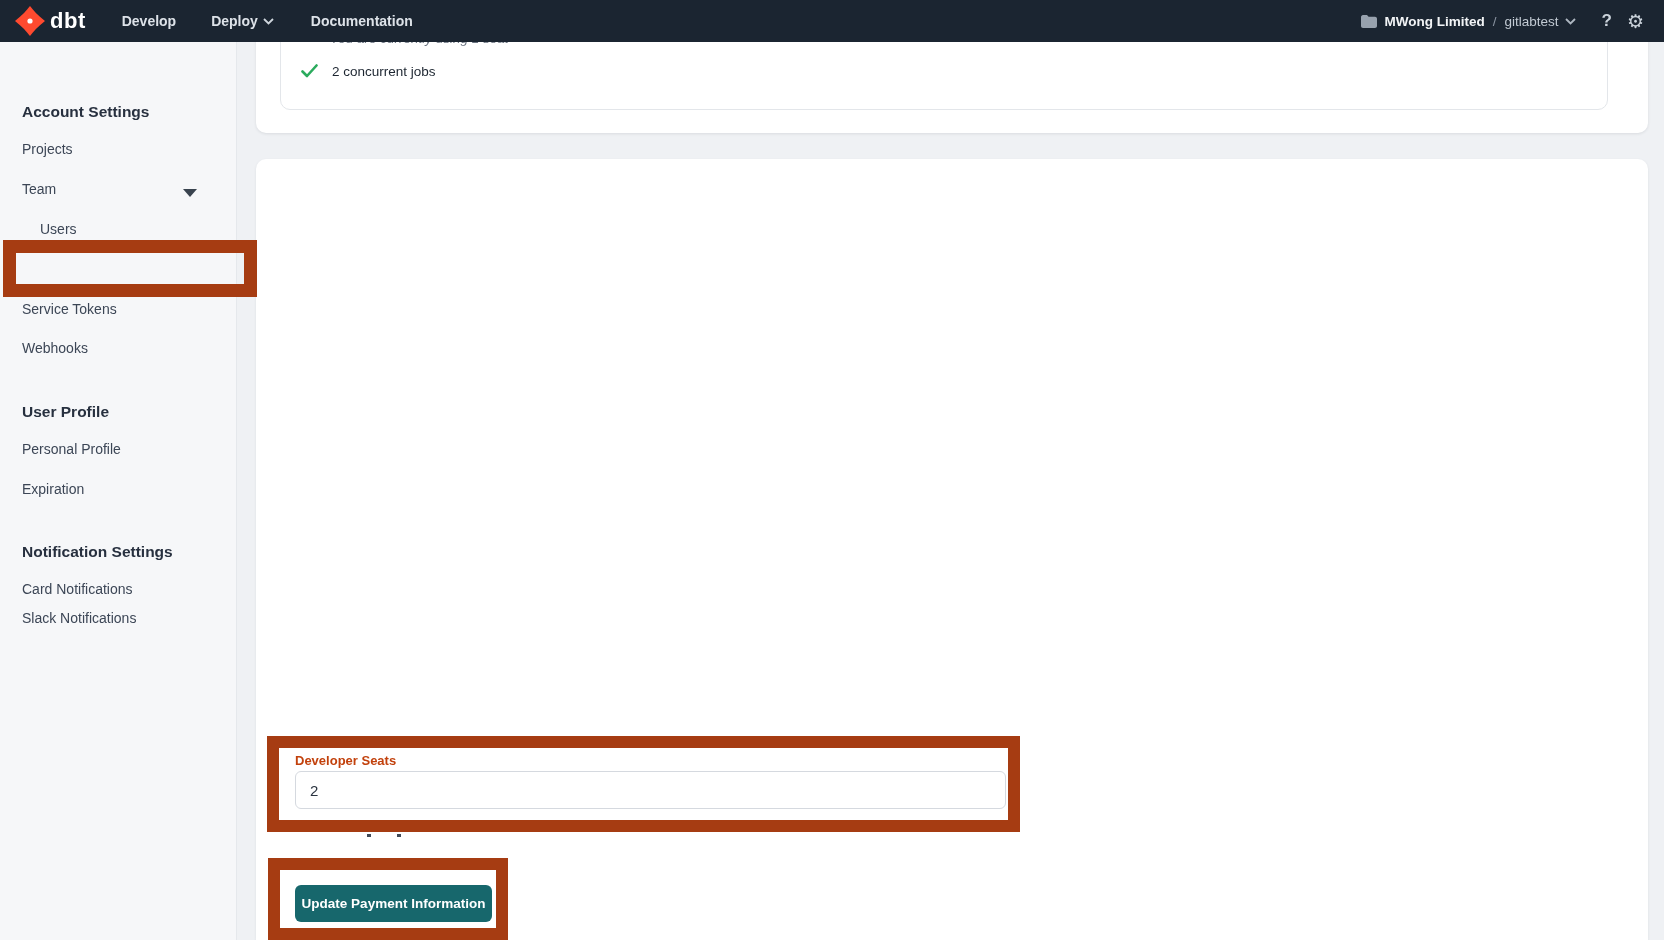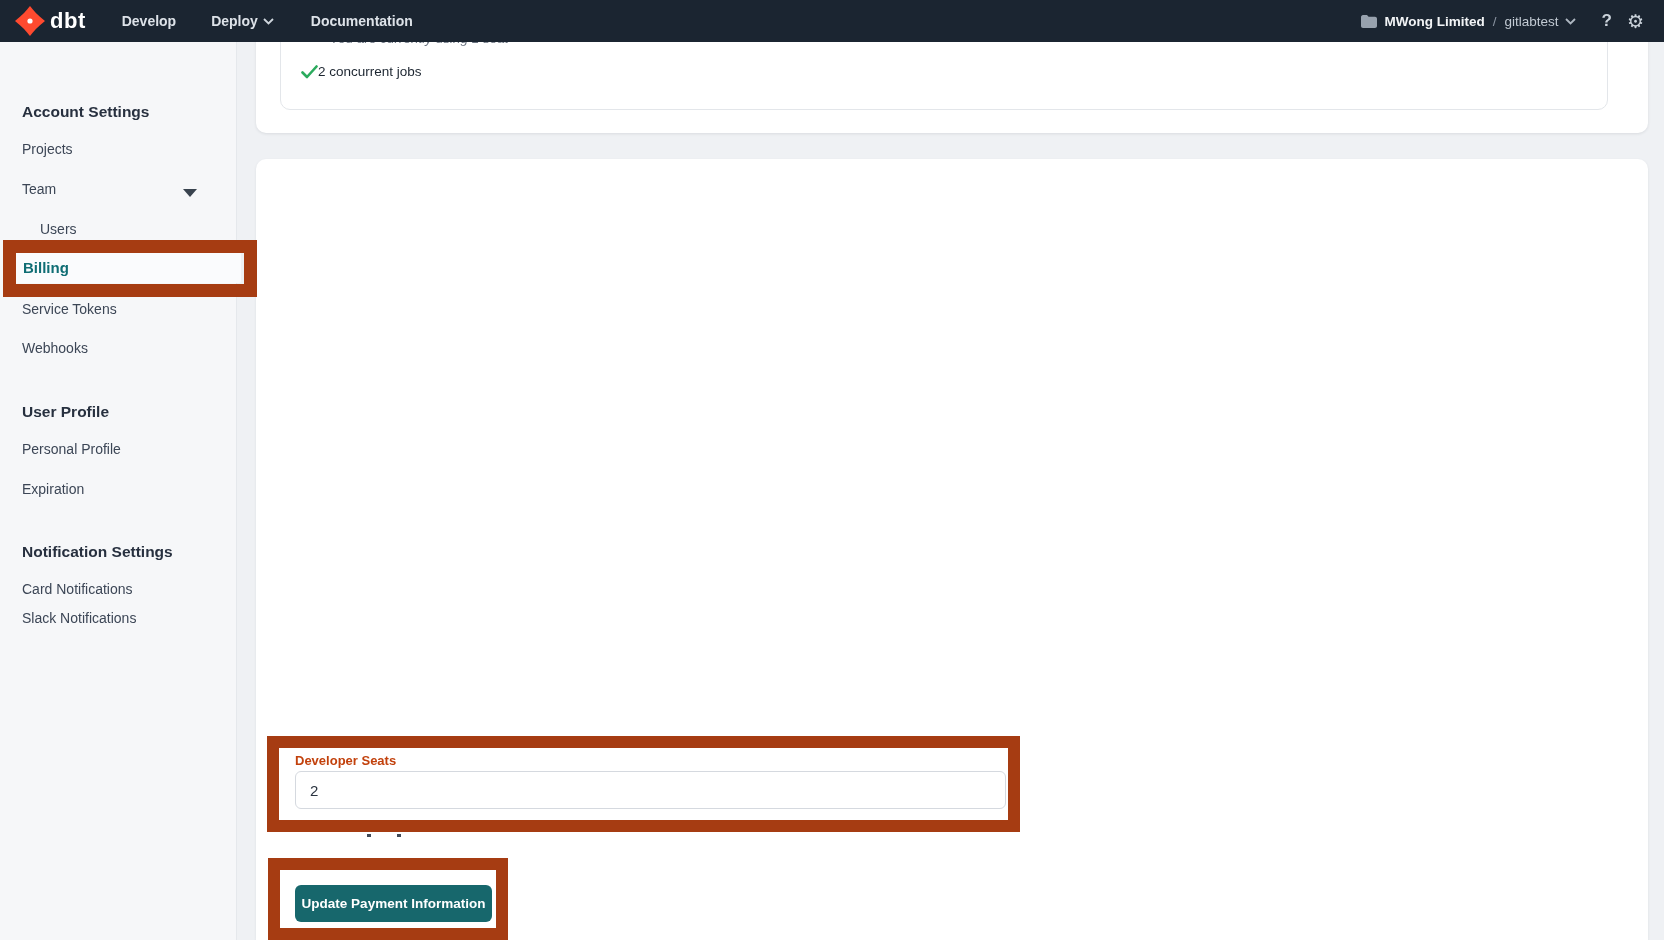--- a/index.html
+++ b/index.html
@@ -35,21 +35,21 @@
   .billing-row { position:absolute; left:15px; top:251px; width:226px; height:31px; background:#fafbfd;
                  display:flex; align-items:center; border-radius:2px; cursor:pointer; }
   .billing-label { font-size:15px; font-weight:bold; color:#0f6d74; margin-left:8px; }
 
   
   .card-top { position:absolute; left:256px; top:0; width:1392px; height:133px; background:#ffffff;
               border-radius:0 0 10px 10px; box-shadow:0 1px 3px rgba(27,37,51,.10); z-index:1; }
   .usage-box { position:absolute; left:24px; top:-22px; width:1328px; height:132px;
                border:1px solid #e3e6ea; border-radius:10px; }
   .clipped-note { position:absolute; left:74px; top:31px; font-size:13.5px; font-style:italic; color:#6a7380; }
-  .feature-row { position:absolute; left:45px; top:64px; display:flex; align-items:center; }
+  .feature-row { position:absolute; left:45px; top:64px; display:flex; align-items:flex-start; gap:14px; }
   .feature-label { font-size:13.5px; color:#1c2530; }
 
   .card-main { position:absolute; left:256px; top:159px; width:1392px; height:781px; background:#ffffff;
                border-radius:10px 10px 0 0; box-shadow:0 1px 3px rgba(27,37,51,.08); z-index:1; }
 
   .abs { position:absolute; }
   .h1 { font-size:20px; font-weight:bold; color:#222b3a; }
   .h2 { font-size:17.5px; font-weight:bold; color:#222b3a; }
   .subtitle { font-size:15px; color:#2b3546; }
   .fld-label { font-size:13px; font-weight:bold; color:#c2410c; }
@@ -116,23 +116,20 @@
       <span class="gear-glyph">⚙</span>
     </div>
   </header>
 
   <aside class="sidebar">
     <div class="side-abs side-heading" style="top:61px">Account Settings</div>
     <div class="side-abs side-link" style="top:99px">Projects</div>
     <div class="side-abs side-link" style="top:139px">Team</div>
     <div class="tri-down" style="top:147px"></div>
     <div class="side-abs side-link indent" style="top:179px">Users</div>
-    <div class="billing-row" style="top:210px">
-      <span class="billing-label">Billing</span>
-    </div>
     <div class="side-abs side-link" style="top:259px">Service Tokens</div>
     <div class="side-abs side-link" style="top:298px">Webhooks</div>
     <div class="side-abs side-heading" style="top:361px">User Profile</div>
     <div class="side-abs side-link" style="top:399px">Personal Profile</div>
     <div class="side-abs side-link" style="top:439px">Expiration</div>
     <div class="side-abs side-heading" style="top:501px">Notification Settings</div>
     <div class="side-abs side-link" style="top:539px">Card Notifications</div>
     <div class="side-abs side-link" style="top:568px">Slack Notifications</div>
   </aside>
 

